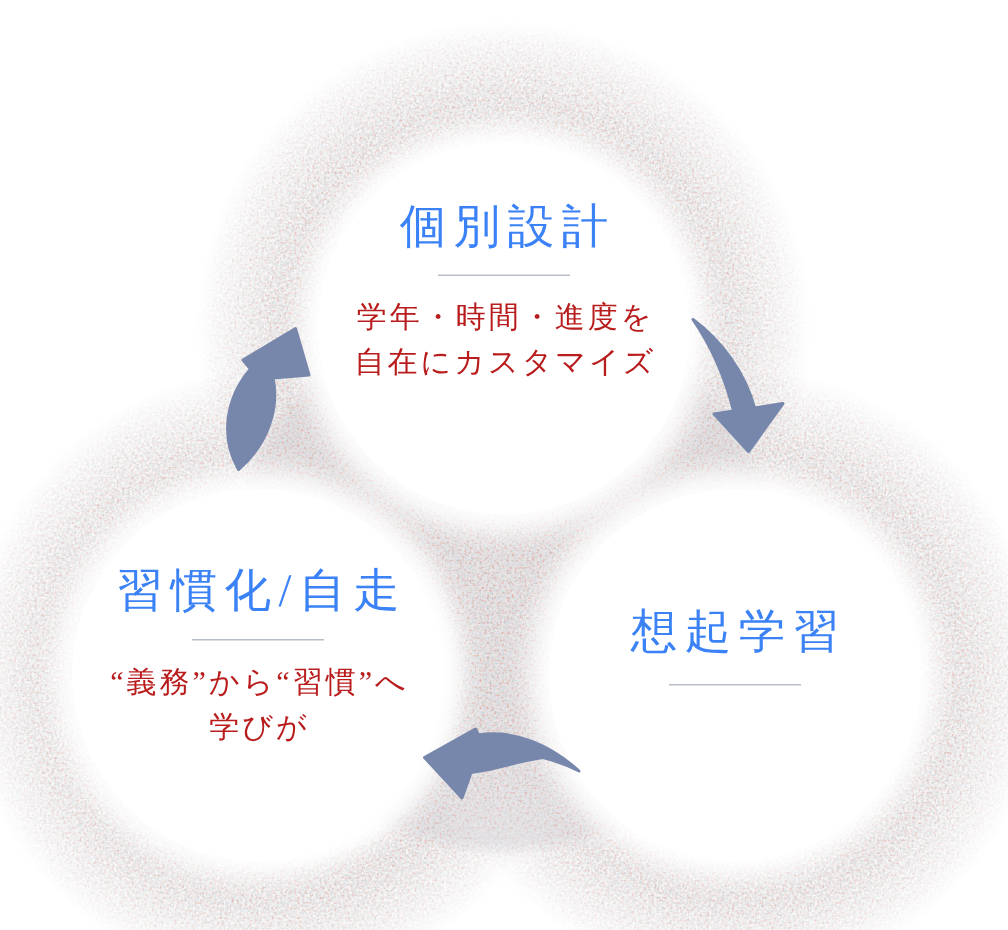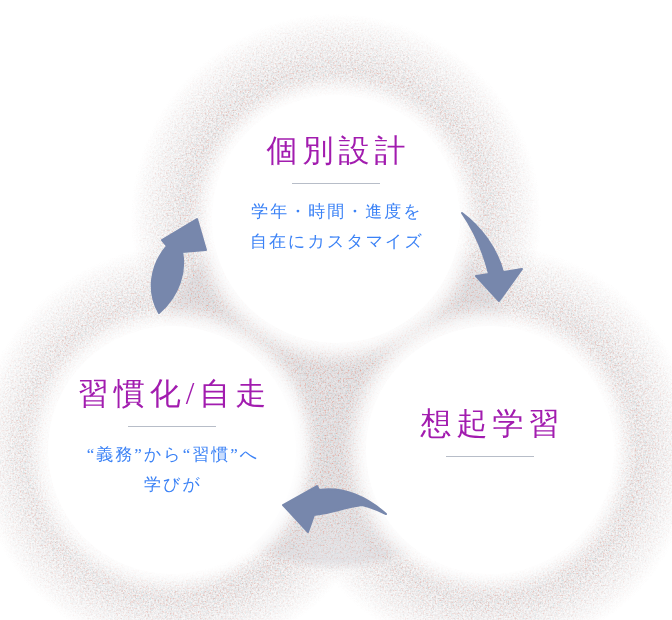--- a/index.html
+++ b/index.html
@@ -11,33 +11,33 @@
   .bg-svg,.arrow-svg{position:absolute;left:0;top:0;}
   .arrow-svg{pointer-events:none;}
   .circle{
     position:absolute;width:248px;height:248px;border-radius:50%;
     background:#ffffff;
     box-shadow:0 0 16px 14px rgba(255,255,255,0.92);
     display:flex;align-items:center;justify-content:center;text-align:center;
   }
   .circle.pos-top{left:212px;top:95px;}
   .circle.pos-left{left:48px;top:326px;}
-  .circle.pos-right{left:366px;top:326px;}
+  .circle.pos-right{left:366px;top:326px;font-family:Liberation Mono, monospace;}
   .stack{transform:translateY(-24px);}
   .pos-left .stack,.pos-right .stack{transform:translateY(-12px);}
   .node-title{
     font-size:31px;line-height:1.15;letter-spacing:5px;padding-left:5px;
-    color:#a21caf;white-space:nowrap;
+    color:#3b82f6;white-space:nowrap;
   }
   .node-divider{
     width:88px;height:1px;background:#b7bdc8;margin:15px auto 13px auto;
   }
   .node-line{
-    font-size:17px;line-height:30px;letter-spacing:2px;padding-left:2px;
-    color:#3b82f6;white-space:nowrap;
+    font-size:20px;line-height:30px;letter-spacing:2px;padding-left:2px;
+    color:#b91c1c;white-space:nowrap;
   }
 </style>
 </head>
 <body>
 
 <div class="stage">
 
   <svg class="bg-svg" width="672" height="620" viewBox="0 0 672 620" aria-hidden="true">
     <defs>
       <radialGradient id="blobGrad">

